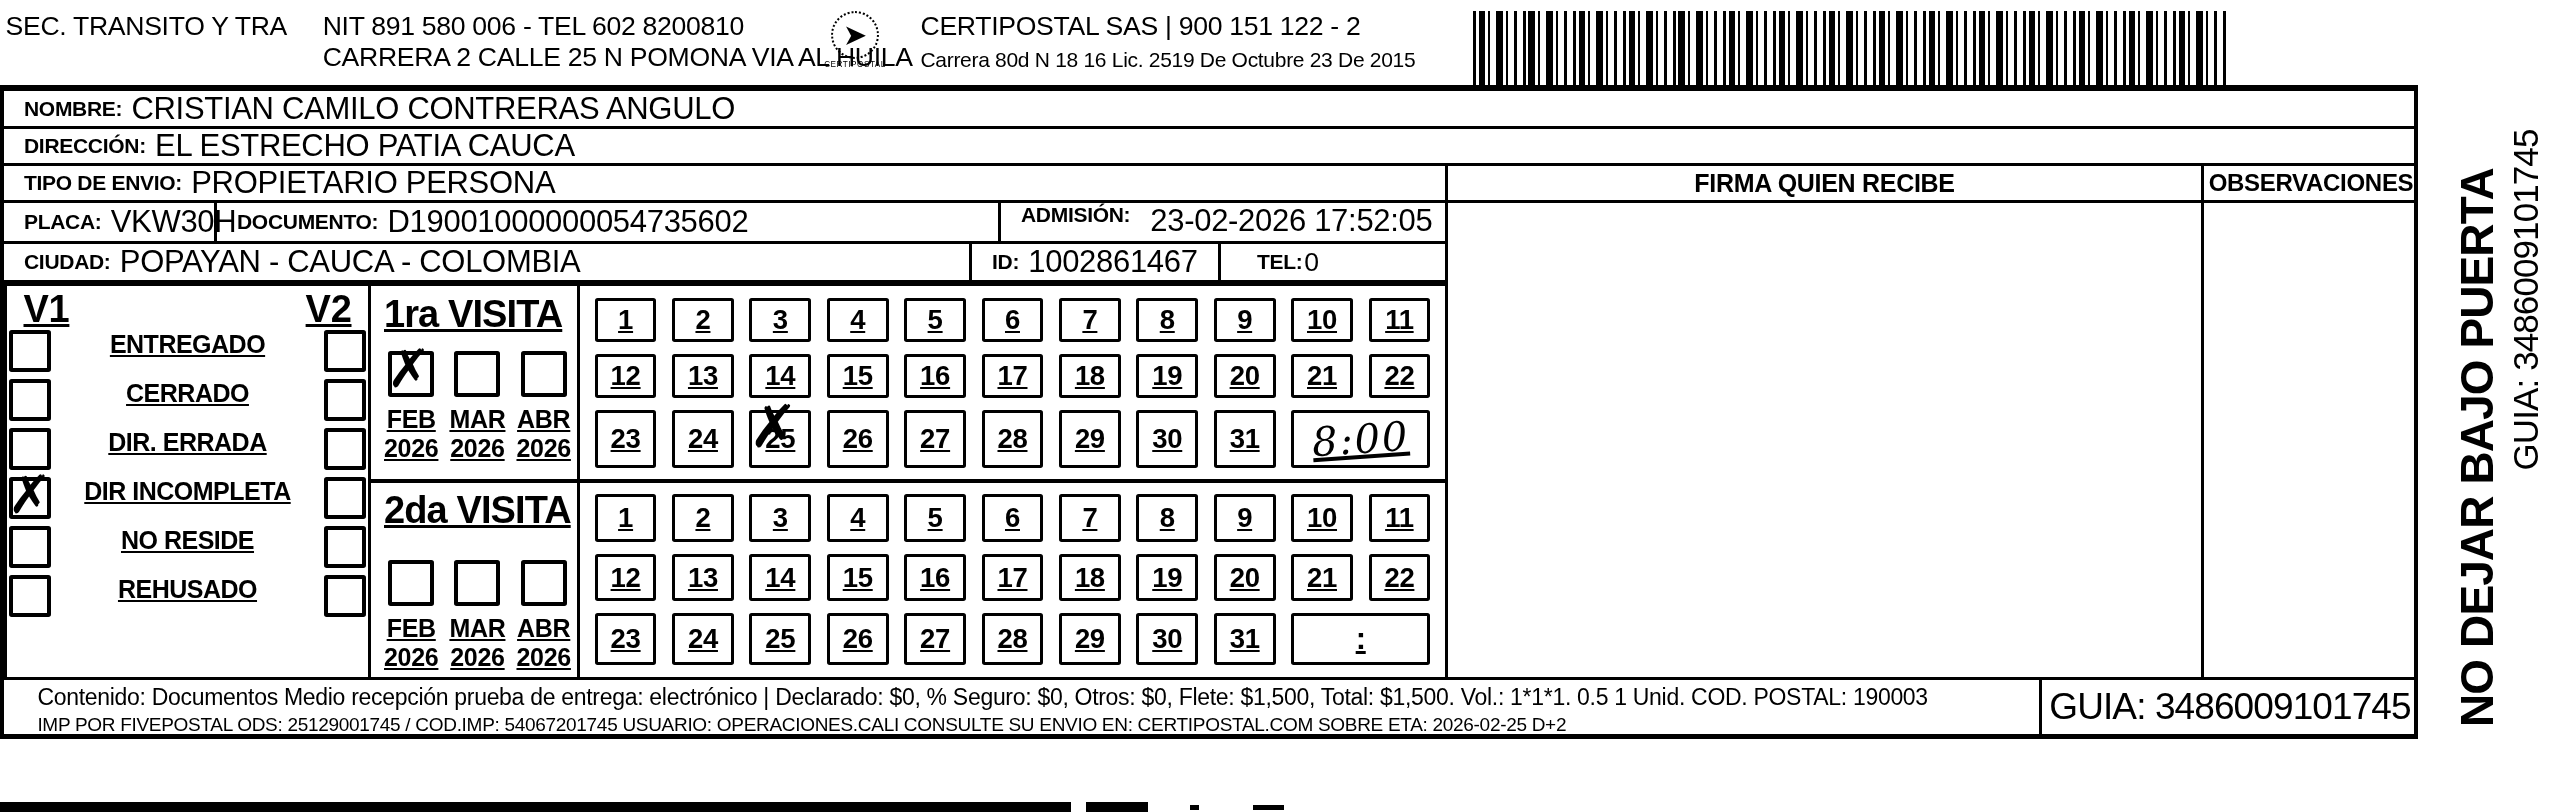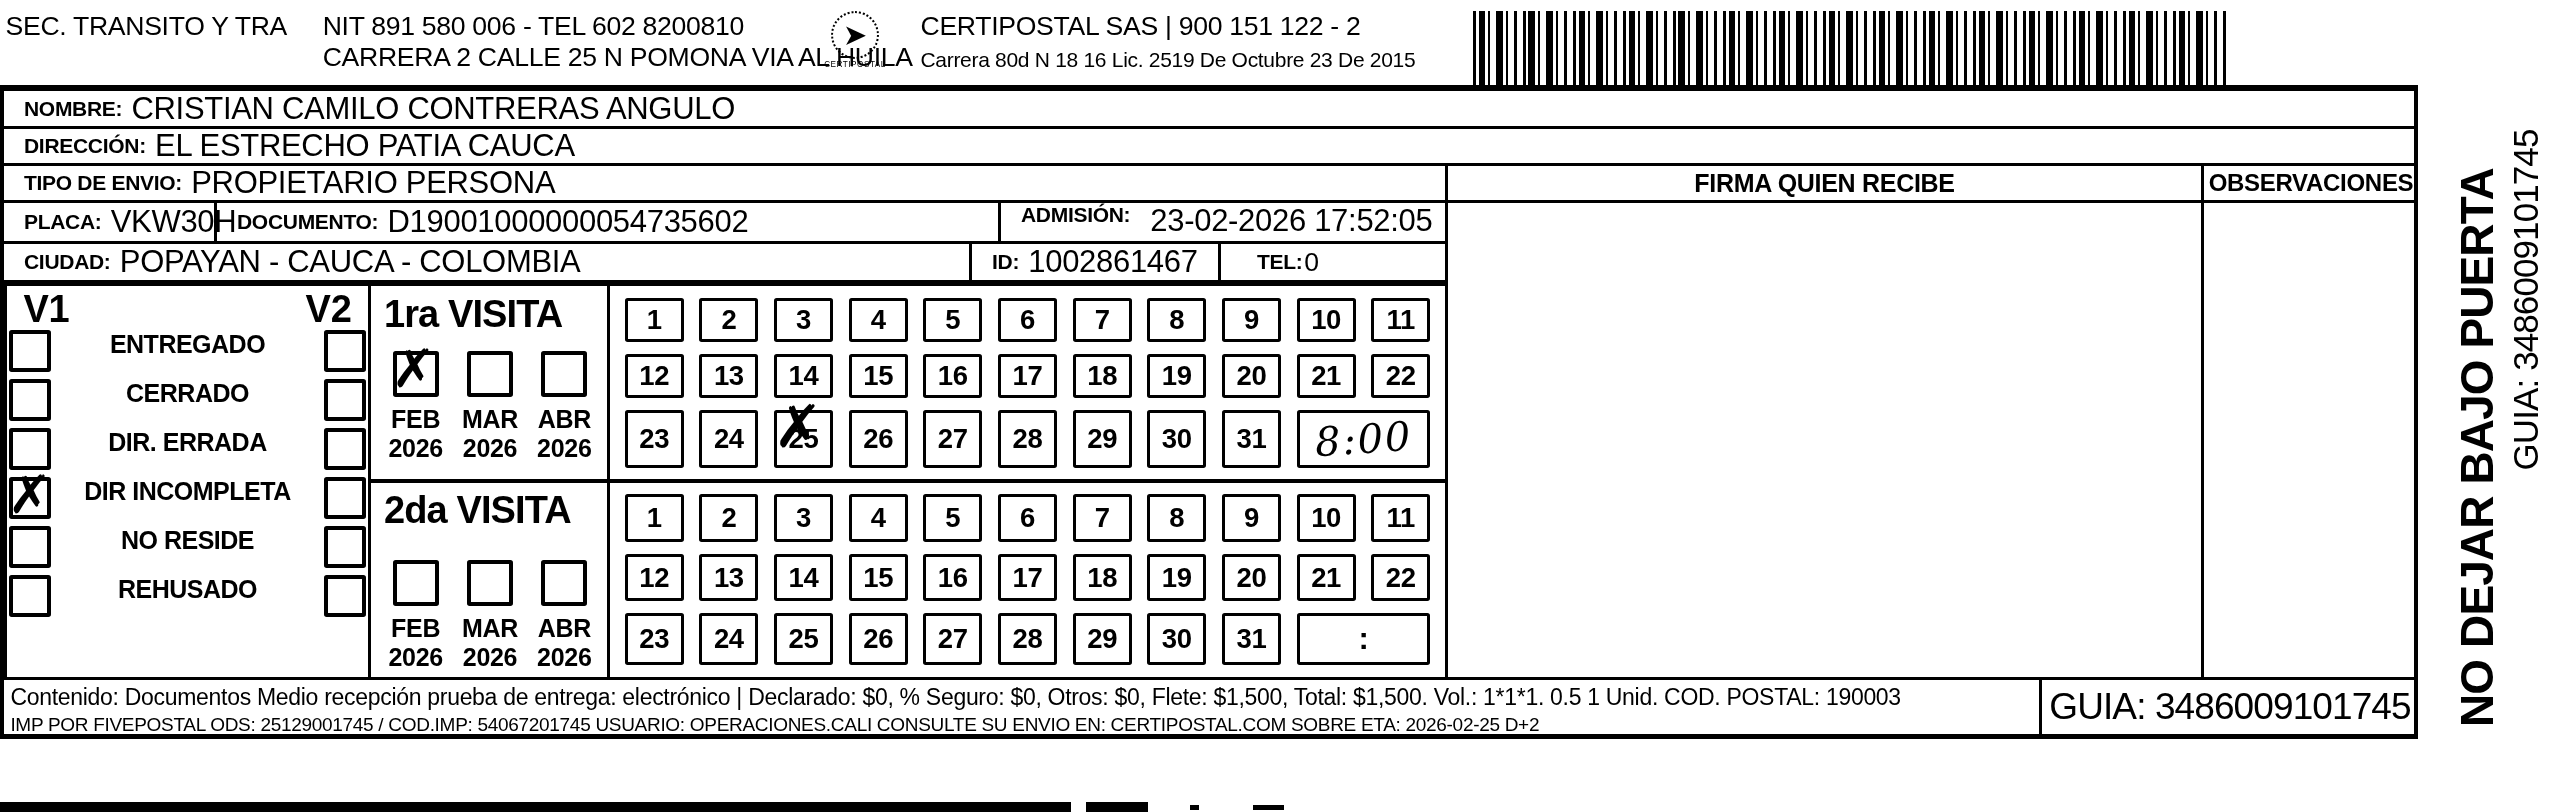--- a/index.html
+++ b/index.html
@@ -40,30 +40,30 @@
   .c-docu { width:784px; height:100%; display:flex; align-items:center; border-right:3.7px solid #000; }
   .c-adm { flex:1; height:100%; display:flex; }
   .c-adm .val { padding-left:20px; }
   .r-ciudad { height:39px; }
   .c-ciudad { width:968px; height:100%; display:flex; align-items:center; border-right:3.7px solid #000; }
   .c-id { width:249px; height:100%; display:flex; align-items:center; border-right:3.7px solid #000; }
   .c-tel { flex:1; height:100%; display:flex; align-items:center;margin-left:16px; }
   .c-tel .val { padding-left:1.8px; font-size:26.6px; }
 
   
-  .visits-flex { display:flex; height:394px; }
+  .visits-flex { display:flex; height:394px;text-decoration:underline; }
   .status-panel { width:367px; height:394px; border:3.7px solid #000; border-bottom:none; padding-top:1.8px; }
   .v-heads { display:flex; justify-content:space-between; padding:1.8px 16.5px 0; font-size:38px; font-weight:bold; height:42px; line-height:1; }
   .status-row { display:flex; align-items:flex-start; padding:0 2px; height:49px; }
   .cb { position:relative; display:inline-block; border:4.6px solid #000; border-radius:2.7px; background:#fff; flex:none; }
   .cb-s { width:42px; height:42px; }
   .st-label { flex:1; text-align:center; font-weight:bold; font-size:25px; letter-spacing:-0.5px; }
   .xmark { position:absolute; top:-13px; left:-5.5px; font-size:53px; line-height:1; font-weight:400; }
 
-  .visit-col { width:239px; display:flex; flex-direction:column; }
+  .visit-col { width:209px; display:flex; flex-direction:column; }
   .visit-box { border:3.7px solid #000; border-left:none; height:200px; }
   .visit-box.vb2 { margin-top:-3.7px; height:198px; border-bottom:none; }
   .v-title { font-size:38px; font-weight:bold; padding:7.3px 0 0 13px; letter-spacing:-0.9px; white-space:nowrap; }
   .months { display:flex; padding:14.7px 11px 0 13px; gap:11px; }
   .vb2 .months { padding-top:27.5px; }
   .month { flex:1; display:flex; flex-direction:column; align-items:center; }
   .cb-m { width:46px; height:46px; }
   .m-label { font-size:25px; font-weight:bold; margin-top:8.2px; }
   .m-year { font-size:25px; font-weight:bold; }
 
@@ -76,21 +76,21 @@
   .d-x { position:absolute; top:-14.7px; left:-3.7px; font-size:59px; line-height:1; font-weight:400; }
   .time-box { grid-column:span 2; border:3.7px solid #000; border-radius:2.7px; display:flex; align-items:center; justify-content:center; }
   .time-hand { font-family:"DejaVu Serif", serif; font-style:italic; font-size:40px; transform:rotate(-4deg); letter-spacing:1.8px; }
   .time-colon { font-size:31px; font-weight:bold; }
 
   .firma-body { width:756px; border-right:3.7px solid #000; }
   .obs-body { flex:1; }
 
   
   .footer-row { display:flex; height:62px; border-top:3.7px solid #000; border-bottom:5.5px solid #000; }
-  .foot-text { flex:1; padding:3.7px 0 0 6.4px; overflow:hidden; }
+  .foot-text { flex:1; padding:3.7px 0 0 6.4px; overflow:hidden;margin-left:27px; }
   .f1 { font-size:23px; white-space:nowrap; }
   .f2 { font-size:19px; margin-top:3.7px; white-space:nowrap; }
   .guia-box { width:379px; border-left:3.7px solid #000; display:flex; align-items:center; justify-content:center; font-size:37px; letter-spacing:-0.9px; white-space:nowrap; }
 
   
   .side-rule { position:absolute; left:2414px; top:87px; width:3.7px; height:650px; background:#000; }
   .side-text { position:absolute; left:2177px; top:333px; width:641px; height:158px; transform:rotate(-90deg); display:flex; flex-direction:column; justify-content:center; }
   .warn { font-size:46px; font-weight:bold; letter-spacing:-0.9px; white-space:nowrap; padding-left:5.5px; }
   .sguia { font-size:35px; white-space:nowrap; text-align:right; padding-right:38px; margin-top:1.8px; letter-spacing:-0.9px; }
 

